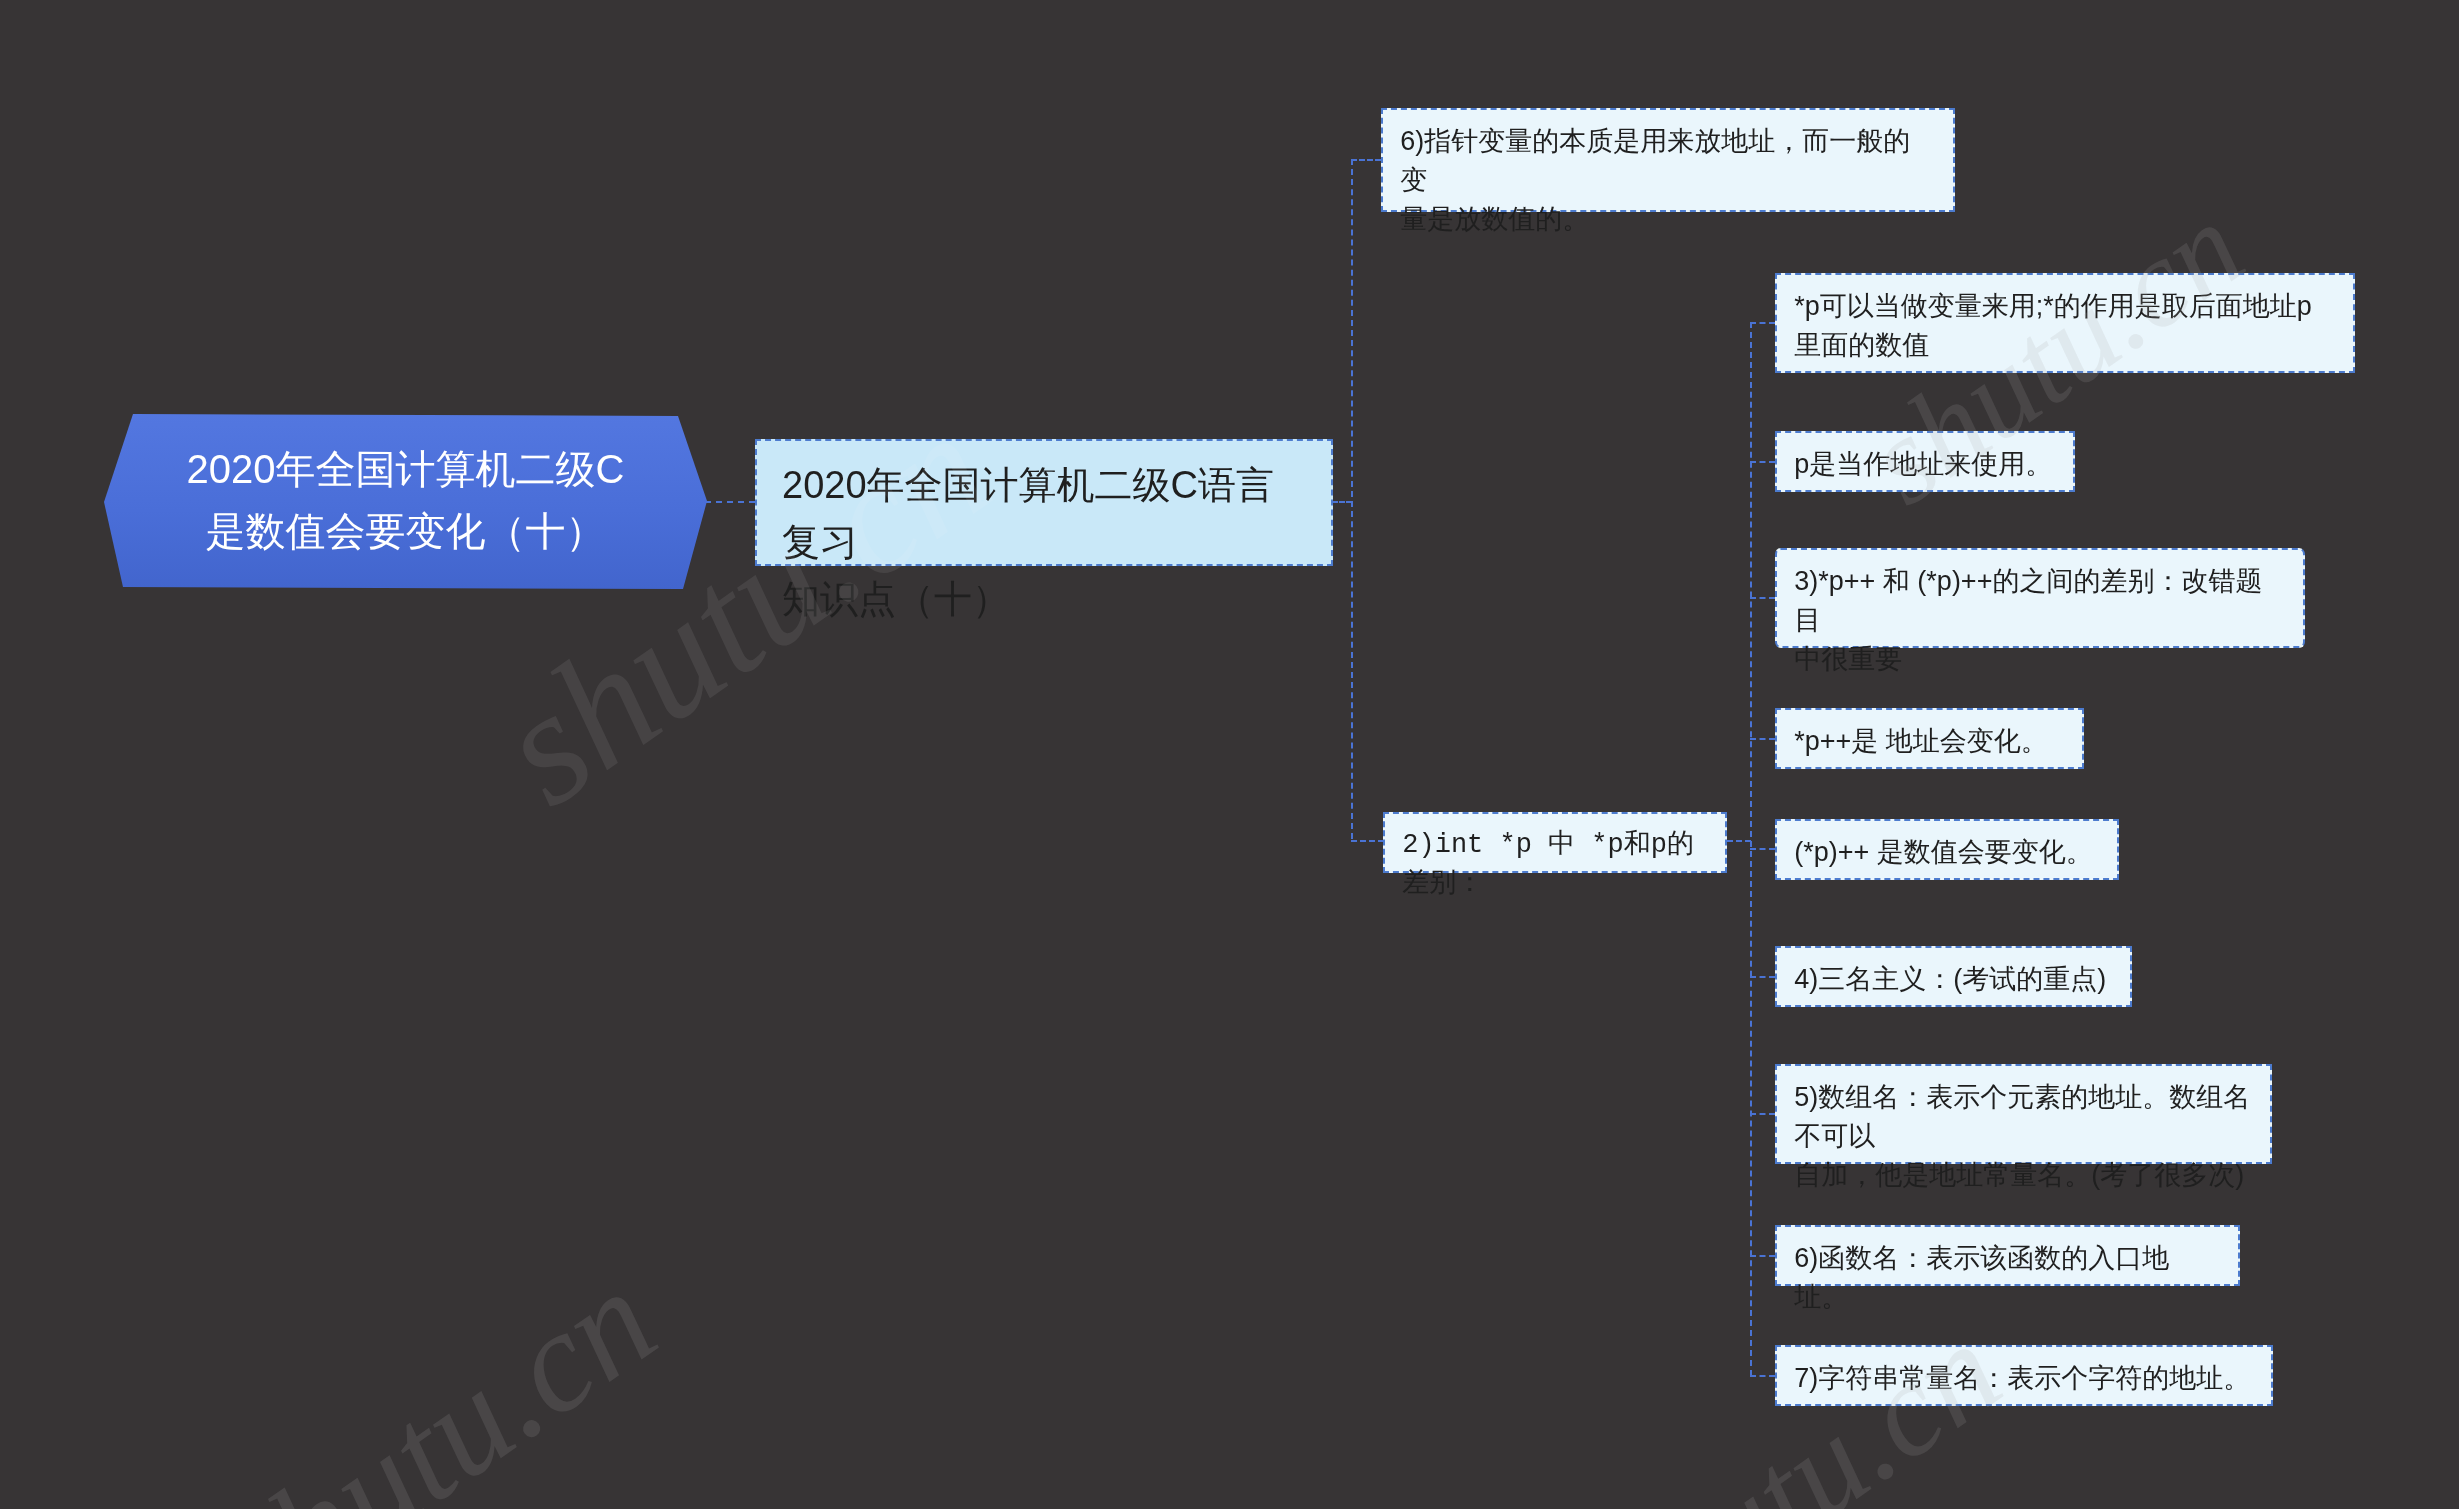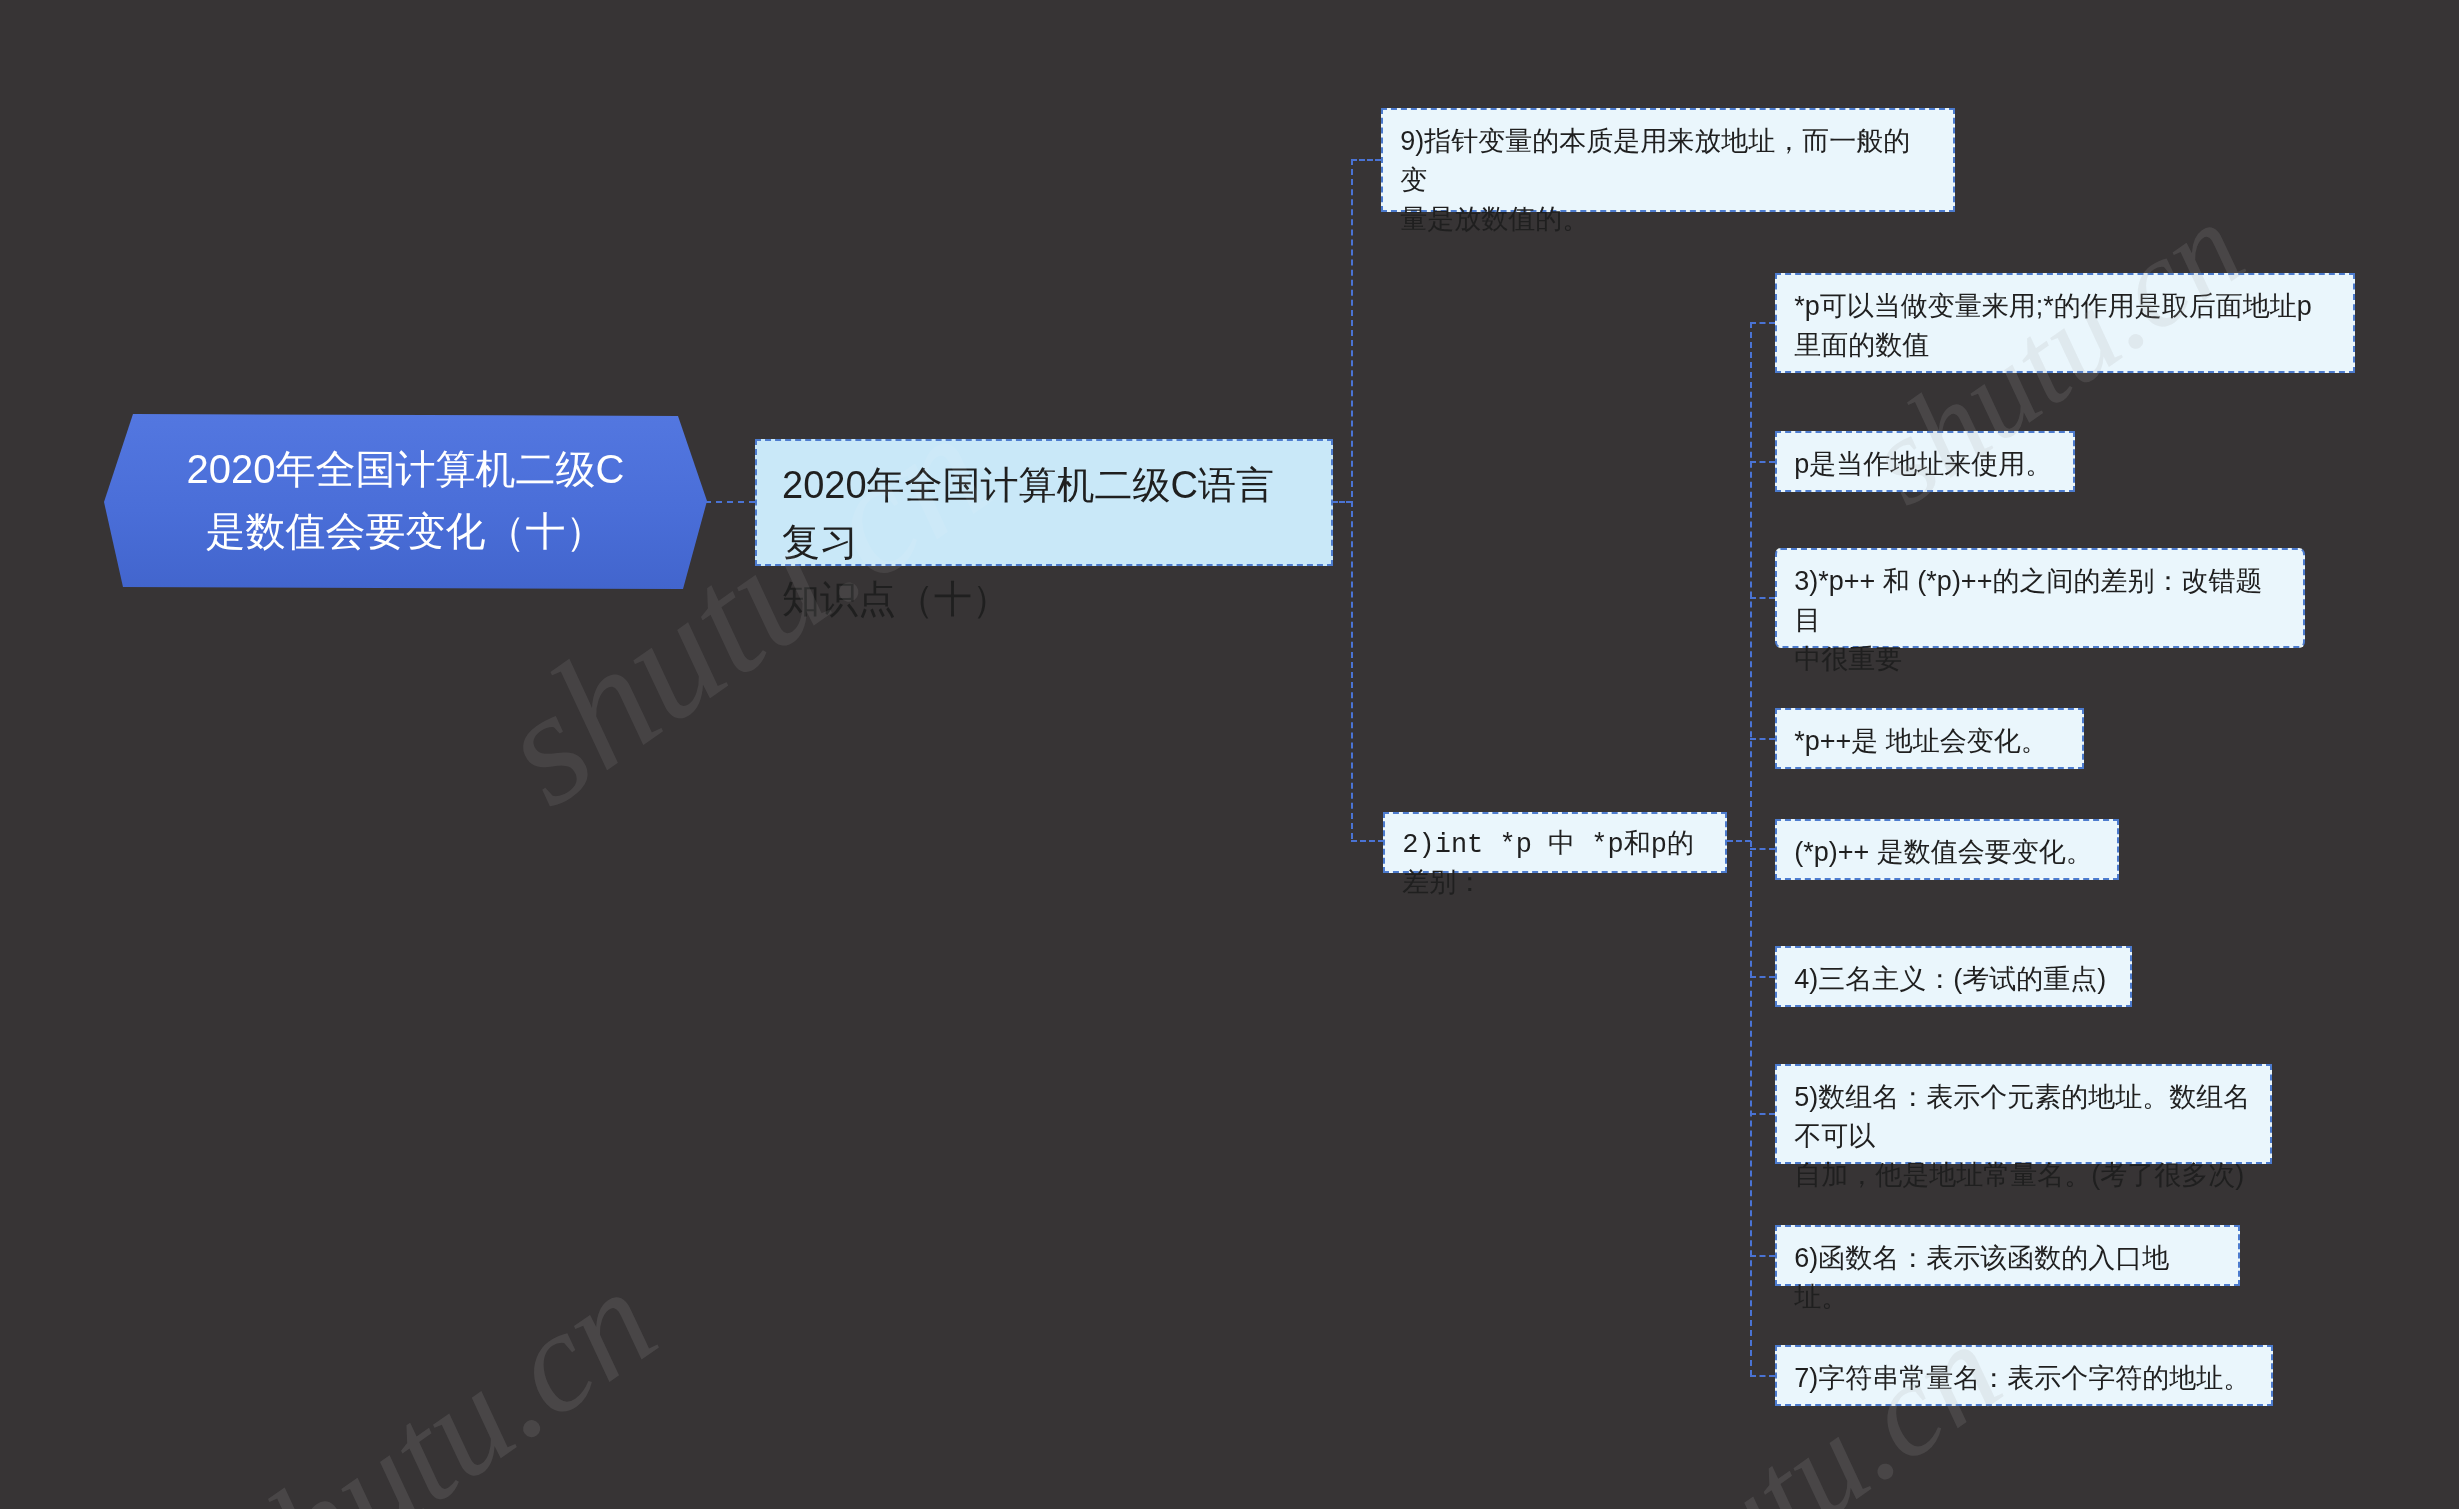--- a/index.html
+++ b/index.html
@@ -69,21 +69,21 @@
   <div class="hline" style="left:1750px;top:1113px;width:25px;"></div>
   <div class="hline" style="left:1750px;top:1255px;width:25px;"></div>
   <div class="hline" style="left:1750px;top:1375px;width:25px;"></div>
 
   <div class="root">2020年全国计算机二级C
 是数值会要变化（十）</div>
 
   <div class="node center" style="left:755px;top:439px;width:578px;height:127px;">2020年全国计算机二级C语言复习
 知识点（十）</div>
 
-  <div class="node" style="left:1381px;top:108px;width:574px;height:104px;">9)指针变量的本质是用来放地址，而一般的变
+  <div class="node" style="left:1381px;top:108px;width:574px;height:104px;">6)指针变量的本质是用来放地址，而一般的变
 量是放数值的。</div>
 
   <div class="node" style="left:1383px;top:812px;width:344px;height:61px;font-family:Liberation Mono, monospace;">2)int *p 中 *p和p的差别：</div>
 
   <div class="node" style="left:1775px;top:273px;width:580px;height:100px;">*p可以当做变量来用;*的作用是取后面地址p
 里面的数值</div>
   <div class="node" style="left:1775px;top:431px;width:300px;height:61px;">p是当作地址来使用。</div>
   <div class="node" style="left:1775px;top:548px;width:530px;height:100px;border-radius:6px;">3)*p++ 和 (*p)++的之间的差别：改错题目
 中很重要</div>
   <div class="node" style="left:1775px;top:819px;width:344px;height:61px;">(*p)++ 是数值会要变化。</div>

